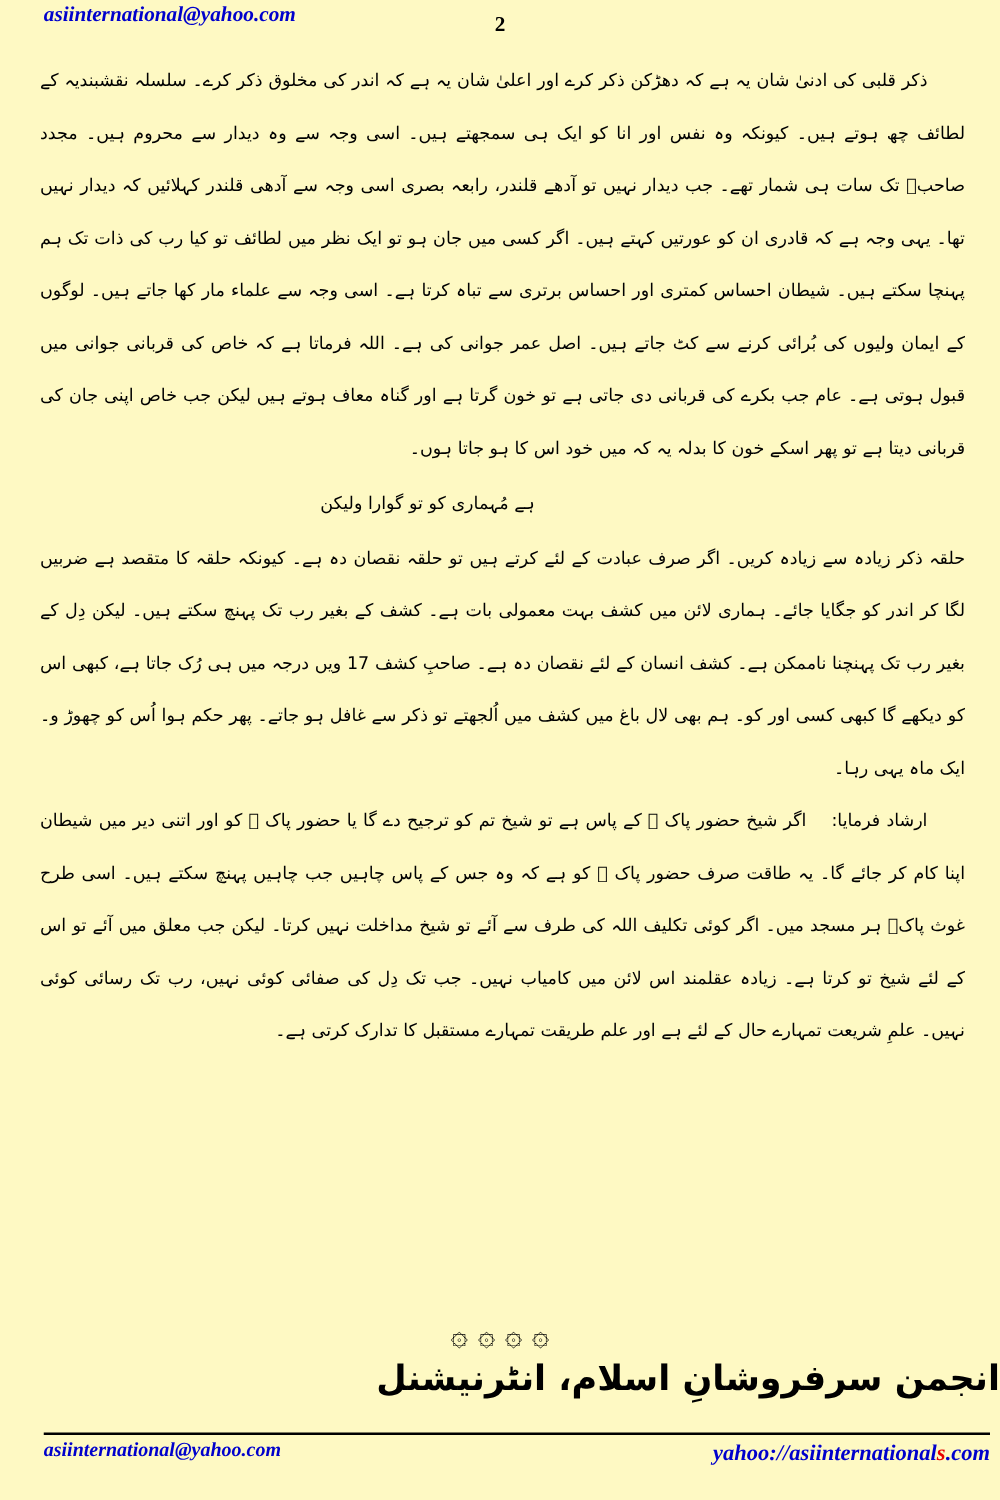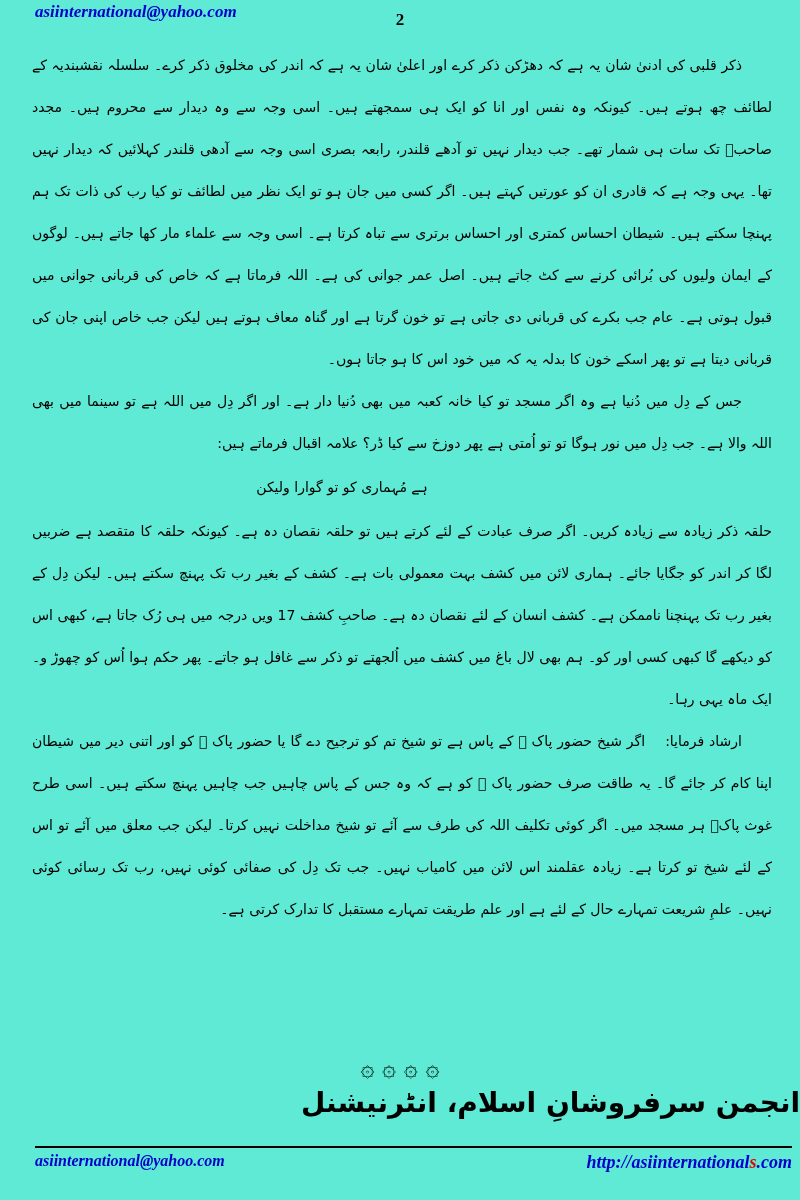--- a/index.html
+++ b/index.html
@@ -1,19 +1,19 @@
 <!DOCTYPE html>
 <html lang="ur"><head>
 <meta charset="utf-8">
 <style>
   html,body{margin:0;padding:0;background:#ffffff;}
   .page{
     position:relative;
     width:800px;height:1200px;
-    background:#5eead4;
+    background:#fef9c3;
     overflow:hidden;
     font-family:"DejaVu Sans",sans-serif;
   }
   .header-email{
     position:absolute;top:2px;left:35px;
     font-family:"Liberation Serif",serif;
     font-weight:bold;font-style:italic;
     font-size:17px;
     text-decoration:none;
   }
@@ -83,36 +83,35 @@
 <div class="page">
 
   <a class="header-email" style="color:#0000cc">asiinternational@yahoo.com</a>
 
   <div class="page-number">2</div>
 
   <div class="body-text">
 
     <p class="indent">ذکر قلبی کی ادنیٰ شان یہ ہے کہ دھڑکن ذکر کرے اور اعلیٰ شان یہ ہے کہ اندر کی مخلوق ذکر کرے۔ سلسلہ نقشبندیہ کے لطائف چھ ہوتے ہیں۔ کیونکہ وہ نفس اور انا کو ایک ہی سمجھتے ہیں۔ اسی وجہ سے وہ دیدار سے محروم ہیں۔ مجدد صاحبؒ تک سات ہی شمار تھے۔ جب دیدار نہیں تو آدھے قلندر، رابعہ بصری اسی وجہ سے آدھی قلندر کہلائیں کہ دیدار نہیں تھا۔ یہی وجہ ہے کہ قادری ان کو عورتیں کہتے ہیں۔ اگر کسی میں جان ہو تو ایک نظر میں لطائف تو کیا رب کی ذات تک ہم پہنچا سکتے ہیں۔ شیطان احساس کمتری اور احساس برتری سے تباہ کرتا ہے۔ اسی وجہ سے علماء مار کھا جاتے ہیں۔ لوگوں کے ایمان ولیوں کی بُرائی کرنے سے کٹ جاتے ہیں۔ اصل عمر جوانی کی ہے۔ اللہ فرماتا ہے کہ خاص کی قربانی جوانی میں قبول ہوتی ہے۔ عام جب بکرے کی قربانی دی جاتی ہے تو خون گرتا ہے اور گناہ معاف ہوتے ہیں لیکن جب خاص اپنی جان کی قربانی دیتا ہے تو پھر اسکے خون کا بدلہ یہ کہ میں خود اس کا ہو جاتا ہوں۔</p>
 
-    <p class="indent">جس کے دِل میں دُنیا ہے وہ اگر مسجد تو کیا خانہ کعبہ میں بھی دُنیا دار ہے۔ اور اگر دِل میں اللہ ہے تو سینما میں بھی اللہ والا ہے۔ جب دِل میں نور ہوگا تو تو اُمتی ہے پھر دوزخ سے کیا ڈر؟ علامہ اقبال فرماتے ہیں:</p>
 
     <div class="couplet">
       <span>ہے مُہماری کو تو گوارا ولیکن</span>
     </div>
 
     <p>حلقہ ذکر زیادہ سے زیادہ کریں۔ اگر صرف عبادت کے لئے کرتے ہیں تو حلقہ نقصان دہ ہے۔ کیونکہ حلقہ کا متقصد ہے ضربیں لگا کر اندر کو جگایا جائے۔ ہماری لائن میں کشف بہت معمولی بات ہے۔ کشف کے بغیر رب تک پہنچ سکتے ہیں۔ لیکن دِل کے بغیر رب تک پہنچنا ناممکن ہے۔ کشف انسان کے لئے نقصان دہ ہے۔ صاحبِ کشف 17 ویں درجہ میں ہی رُک جاتا ہے، کبھی اس کو دیکھے گا کبھی کسی اور کو۔ ہم بھی لال باغ میں کشف میں اُلجھتے تو ذکر سے غافل ہو جاتے۔ پھر حکم ہوا اُس کو چھوڑ و۔ ایک ماہ یہی رہا۔</p>
 
 
     <p class="indent"><span>ارشاد فرمایا:</span><span class="small-gap"></span><span>اگر شیخ حضور پاک ﷺ کے پاس ہے تو شیخ تم کو ترجیح دے گا یا حضور پاک ﷺ کو اور اتنی دیر میں شیطان اپنا کام کر جائے گا۔ یہ طاقت صرف حضور پاک ﷺ کو ہے کہ وہ جس کے پاس چاہیں جب چاہیں پہنچ سکتے ہیں۔ اسی طرح غوث پاکؓ ہر مسجد میں۔ اگر کوئی تکلیف اللہ کی طرف سے آئے تو شیخ مداخلت نہیں کرتا۔ لیکن جب معلق میں آئے تو اس کے لئے شیخ تو کرتا ہے۔ زیادہ عقلمند اس لائن میں کامیاب نہیں۔ جب تک دِل کی صفائی کوئی نہیں، رب تک رسائی کوئی نہیں۔ علمِ شریعت تمہارے حال کے لئے ہے اور علم طریقت تمہارے مستقبل کا تدارک کرتی ہے۔</span></p>
 
   </div>
 
 
   <div class="ornaments-row">۞ ۞ ۞ ۞</div>
 
   <div class="org-title">انجمن سرفروشانِ اسلام، انٹرنیشنل</div>
 
   <div class="footer">
     <a class="footer-email" style="color:#0000cc">asiinternational@yahoo.com</a>
-    <a class="footer-url" style="color:#0000cc"><span>http://asiinternational</span><span style="color:#e80000">s</span><span>.com</span></a>
+    <a class="footer-url" style="color:#0000cc"><span>yahoo://asiinternational</span><span style="color:#e80000">s</span><span>.com</span></a>
   </div>
 
 </div>
 
 </body></html>

